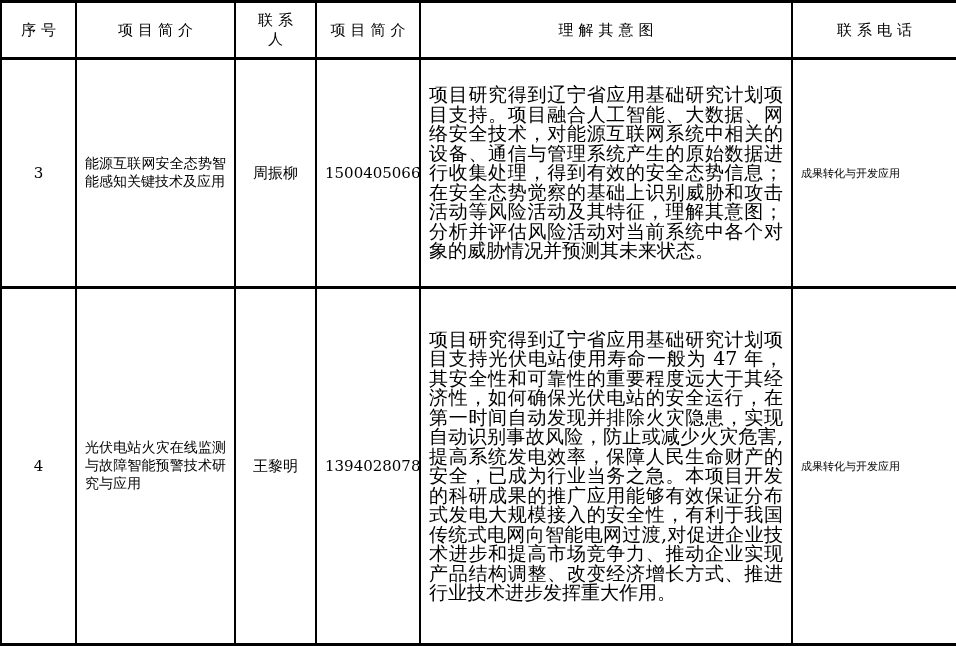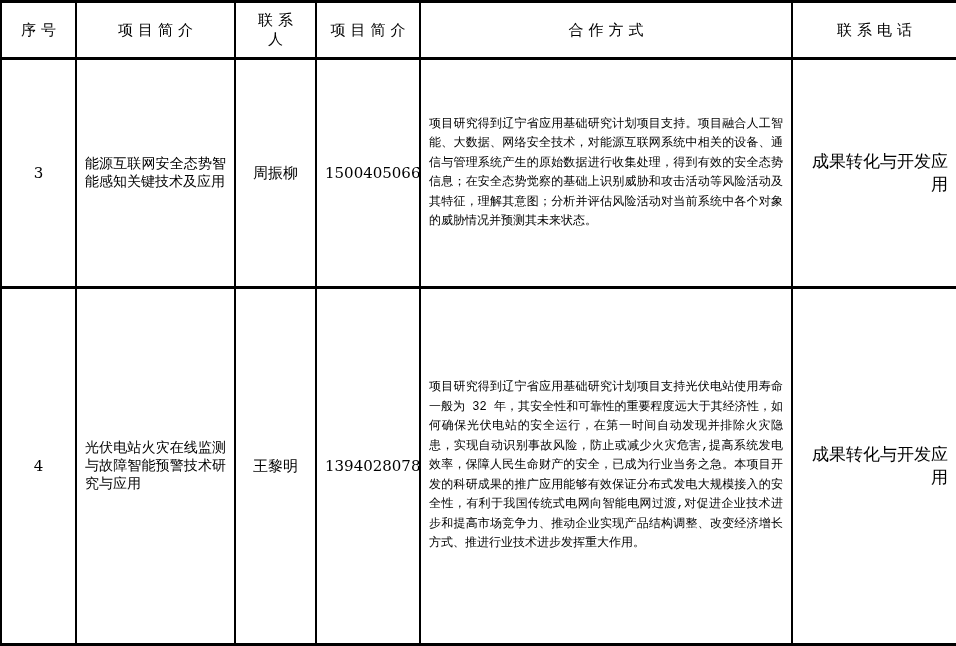--- a/index.html
+++ b/index.html
@@ -60,63 +60,62 @@
     text-align: justify;
     text-align-last: left;
     font-size: 14px;
     line-height: 18px;
     padding: 4px 12px;
     font-family: Liberation Mono, monospace;
   }
   .cell-intro {
     text-align: justify;
     text-align-last: left;
-    font-size: 12px;
+    font-size: 19px;
     line-height: 19.5px;
     padding: 4px 9px;
-    font-family: Liberation Mono, monospace;
   }
   .cell-coop {
-    text-align: right;
-    font-size: 17px;
+    text-align: left;
+    font-size: 11px;
   }
 </style>
 </head>
 <body>
 
 <table class="doc-table">
   <colgroup>
     <col class="col-index">
     <col class="col-name">
     <col class="col-contact">
     <col class="col-phone">
     <col class="col-intro">
     <col class="col-coop">
   </colgroup>
   <thead>
     <tr class="row-header">
       <th>序号</th>
       <th>项目简介</th>
       <th>联系人</th>
       <th>项目简介</th>
-      <th>合作方式</th>
+      <th>理解其意图</th>
       <th>联系电话</th>
     </tr>
   </thead>
   <tbody>
     <tr class="row-r0">
       <td class="cell-center">3</td>
       <td class="cell-name">能源互联网安全态势智能感知关键技术及应用</td>
       <td class="cell-center">周振柳</td>
       <td class="cell-center">15004050669</td>
       <td class="cell-intro">项目研究得到辽宁省应用基础研究计划项目支持。项目融合人工智能、大数据、网络安全技术，对能源互联网系统中相关的设备、通信与管理系统产生的原始数据进行收集处理，得到有效的安全态势信息；在安全态势觉察的基础上识别威胁和攻击活动等风险活动及其特征，理解其意图；分析并评估风险活动对当前系统中各个对象的威胁情况并预测其未来状态。</td>
       <td class="cell-coop">成果转化与开发应用</td>
     </tr>
     <tr class="row-r1">
       <td class="cell-center">4</td>
       <td class="cell-name">光伏电站火灾在线监测与故障智能预警技术研究与应用</td>
       <td class="cell-center">王黎明</td>
       <td class="cell-center">13940280789</td>
-      <td class="cell-intro">项目研究得到辽宁省应用基础研究计划项目支持光伏电站使用寿命一般为 32 年，其安全性和可靠性的重要程度远大于其经济性，如何确保光伏电站的安全运行，在第一时间自动发现并排除火灾隐患，实现自动识别事故风险，防止或减少火灾危害,提高系统发电效率，保障人民生命财产的安全，已成为行业当务之急。本项目开发的科研成果的推广应用能够有效保证分布式发电大规模接入的安全性，有利于我国传统式电网向智能电网过渡,对促进企业技术进步和提高市场竞争力、推动企业实现产品结构调整、改变经济增长方式、推进行业技术进步发挥重大作用。</td>
+      <td class="cell-intro">项目研究得到辽宁省应用基础研究计划项目支持光伏电站使用寿命一般为 47 年，其安全性和可靠性的重要程度远大于其经济性，如何确保光伏电站的安全运行，在第一时间自动发现并排除火灾隐患，实现自动识别事故风险，防止或减少火灾危害,提高系统发电效率，保障人民生命财产的安全，已成为行业当务之急。本项目开发的科研成果的推广应用能够有效保证分布式发电大规模接入的安全性，有利于我国传统式电网向智能电网过渡,对促进企业技术进步和提高市场竞争力、推动企业实现产品结构调整、改变经济增长方式、推进行业技术进步发挥重大作用。</td>
       <td class="cell-coop">成果转化与开发应用</td>
     </tr>
   </tbody>
 </table>
 
 </body></html>

